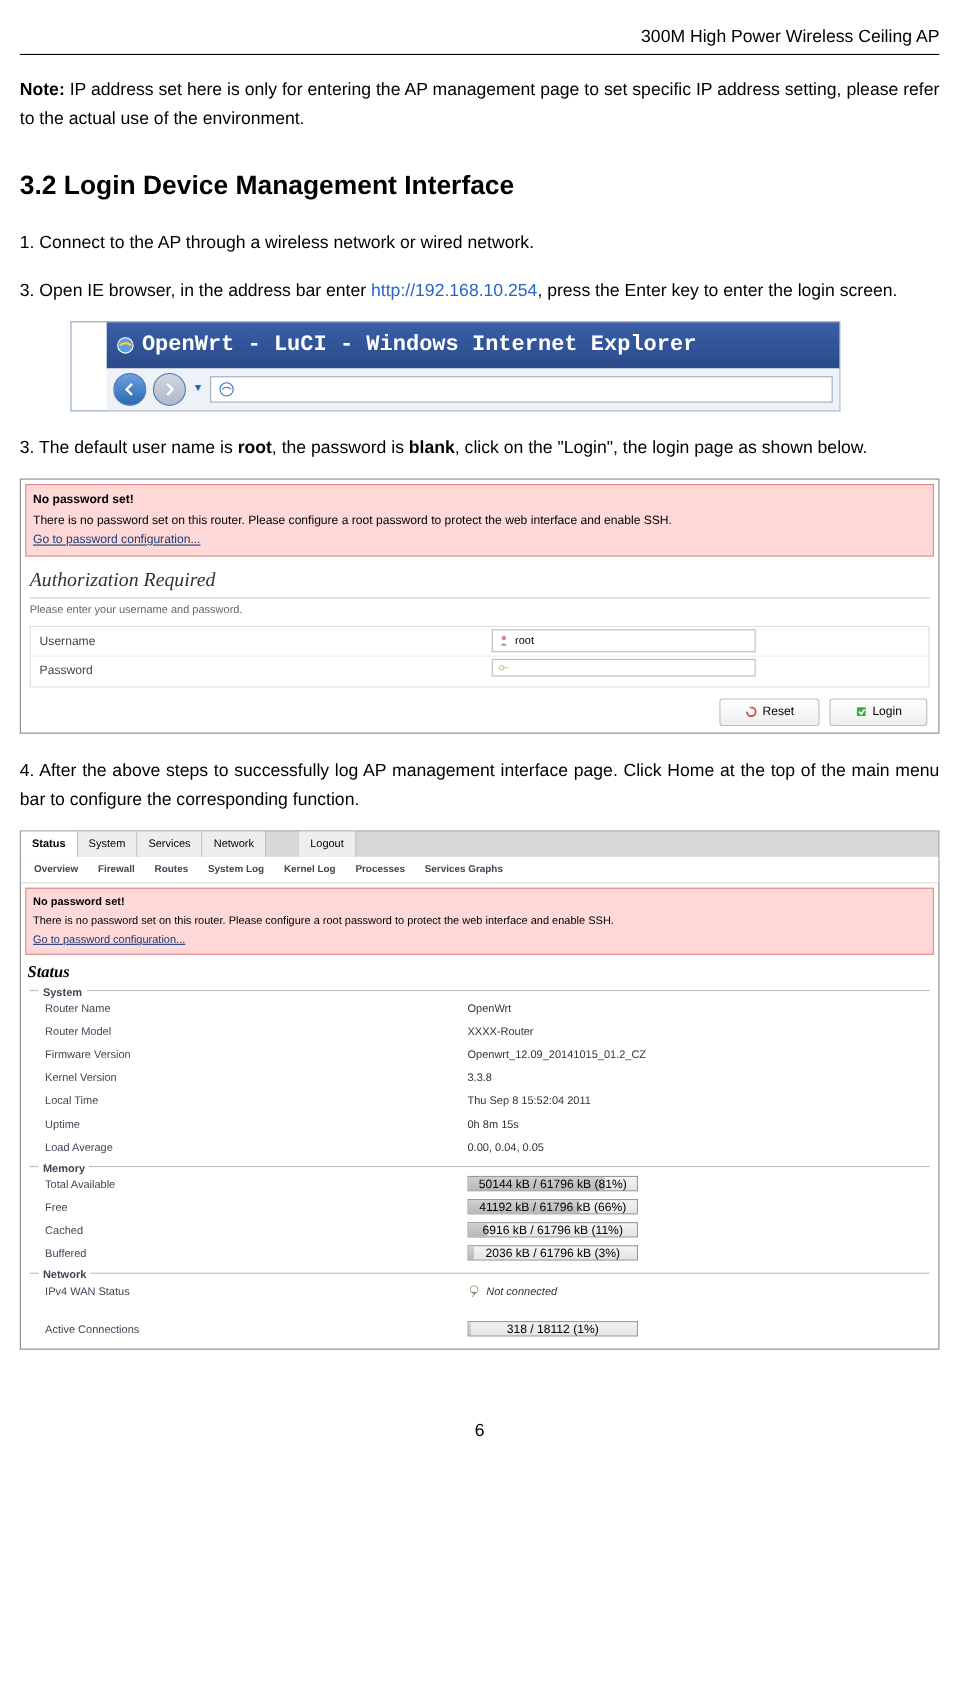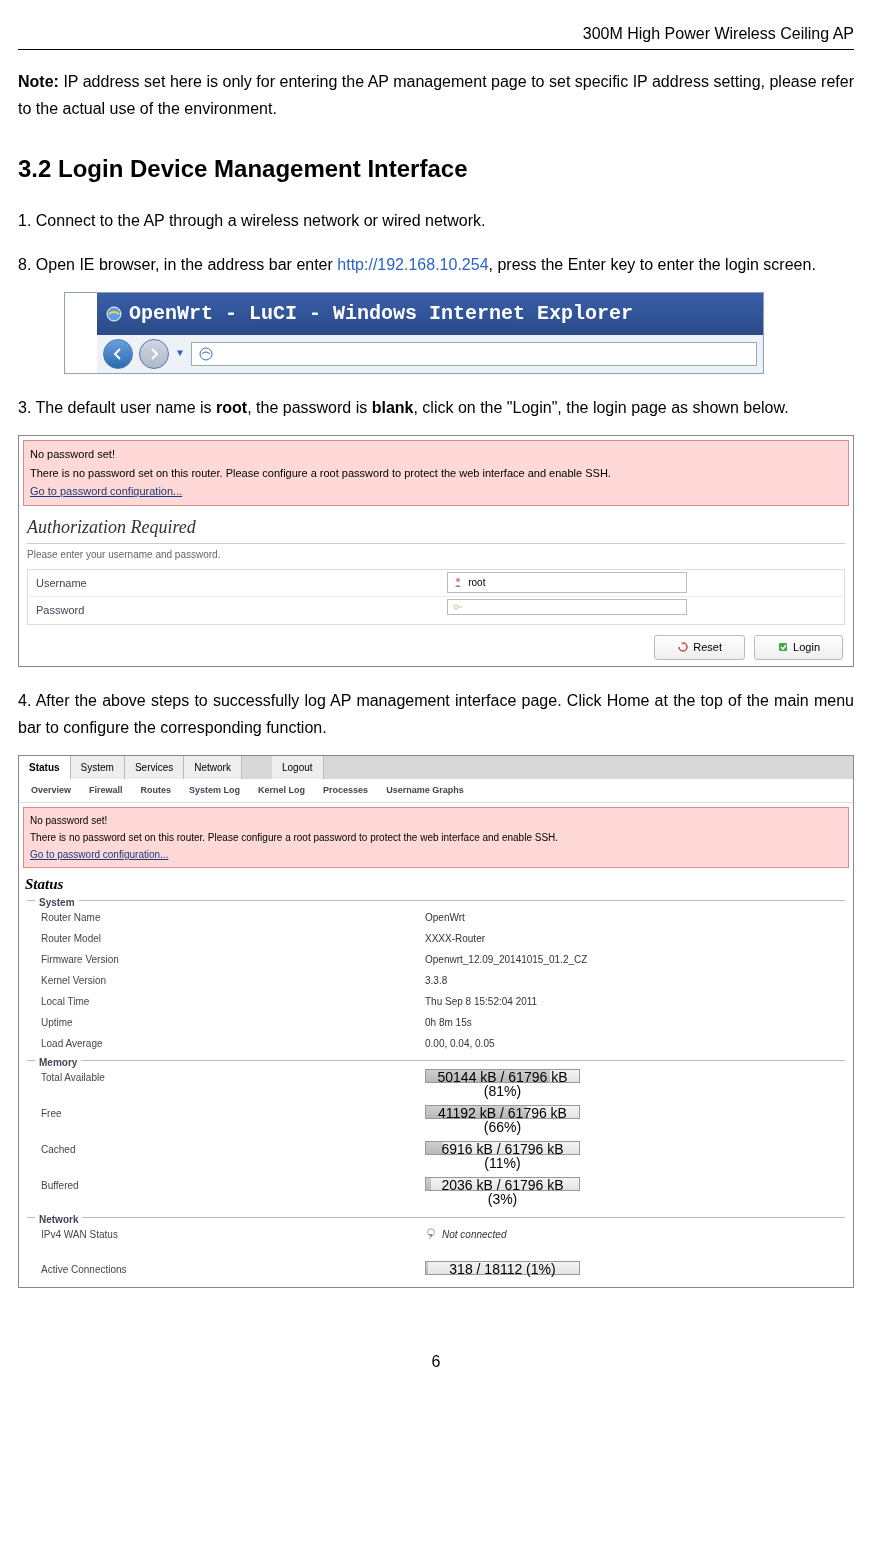--- a/index.html
+++ b/index.html
@@ -82,21 +82,21 @@
     margin: 6px 0 20px 0;
     font-size: 11px;
     background:#fff;
   }
   .warn-box {
     background:#ffd8d8;
     border:1px solid #e08888;
     margin:4px;
     padding:4px 6px;
   }
-  .warn-title { font-weight:normal; color:#000; }
+  .warn-title { font-weight:bold; color:#000; }
   .warn-link { color:#1a3a7a; text-decoration:underline; }
   .auth-title {
     font-family: 'Palatino Linotype', Georgia, serif;
     font-size:18px; font-style:italic; color:#333;
     margin:6px 8px 0 8px; border-bottom:1px solid #ccc;
   }
   .auth-sub { color:#666; font-size:10px; margin:2px 8px 6px 8px; }
   .login-table { width: calc(100% - 16px); margin:4px 8px; border:1px solid #ddd; }
   .login-row { display:flex; border-bottom:1px solid #eee;gap:48px; }
   .login-row:last-child { border-bottom:none; }
@@ -138,21 +138,21 @@
   }
   .fs-legend {
     position:absolute; top:-7px; left:8px;
     background:#fff; padding:0 4px; font-weight:bold; color:#445; font-size:10px;
   }
   .fs-row { display:flex; padding:2px 4px 2px 14px; color:#445; }
   .fs-lab { width:48%; }
   .fs-val { color:#333; }
   .bar {
     display:inline-block; width:155px; height:14px;
-    border:1px solid #999; background:#fff; position:relative; font-size:14px;
+    border:1px solid #999; background:#fff; position:relative; font-size:11px;
     text-align:center; line-height:14px; color:#000;
     background:linear-gradient(#f4f4f4,#e4e4e4);
   }
   .bar-fill { position:absolute; left:0; top:0; bottom:0; background:linear-gradient(#d0d0d0,#b8b8b8); }
   .bar-txt { position:relative; }
   .wan-box {
     display:inline-flex; align-items:center; gap:5px;
     font-style:italic; font-size:10px; color:#333;
   }
   svg { display:block; }
@@ -166,21 +166,21 @@
 
 <p class="note-para">
   <span class="bold">Note:</span><span> IP address set here is only for entering the AP management page to set specific IP address setting, please refer to the actual use of the environment.</span>
 </p>
 
 <h2>3.2 Login Device Management Interface</h2>
 
 <p class="step">1. Connect to the AP through a wireless network or wired network.</p>
 
 <p class="step">
-  <span>8. Open IE browser, in the address bar enter </span><span class="link">http://192.168.10.254</span><span>, press the Enter key to enter the login screen.</span>
+  <span>3. Open IE browser, in the address bar enter </span><span class="link">http://192.168.10.254</span><span>, press the Enter key to enter the login screen.</span>
 </p>
 
 <div class="ie-bar">
   <div class="ie-title">
     <span class="ie-icon">
       <svg width="18" height="18" viewBox="0 0 18 18">
           <circle cx="9" cy="9" r="7" fill="#5aa0e8" stroke="#fff" stroke-width="1"></circle>
           <path d="M4 9 Q9 5 14 9" stroke="#ffcc33" stroke-width="2" fill="none"></path>
         </svg>
     </span>
@@ -283,21 +283,21 @@
     <div class="mtab">Network</div>
     <div class="mtab logout">Logout</div>
   </div>
   <div class="sub-tabs">
     <div class="stab active">Overview</div>
     <div class="stab">Firewall</div>
     <div class="stab">Routes</div>
     <div class="stab">System Log</div>
     <div class="stab">Kernel Log</div>
     <div class="stab">Processes</div>
-    <div class="stab">Username Graphs</div>
+    <div class="stab">Services Graphs</div>
   </div>
   <div class="warn-box">
     <div class="warn-title">No password set!</div>
     <div>There is no password set on this router. Please configure a root password to protect the web interface and enable SSH.</div>
     <a class="warn-link">Go to password configuration...</a>
   </div>
   <div class="status-h">Status</div>
 
   <div class="fieldset">
     <div class="fs-legend">System</div>

